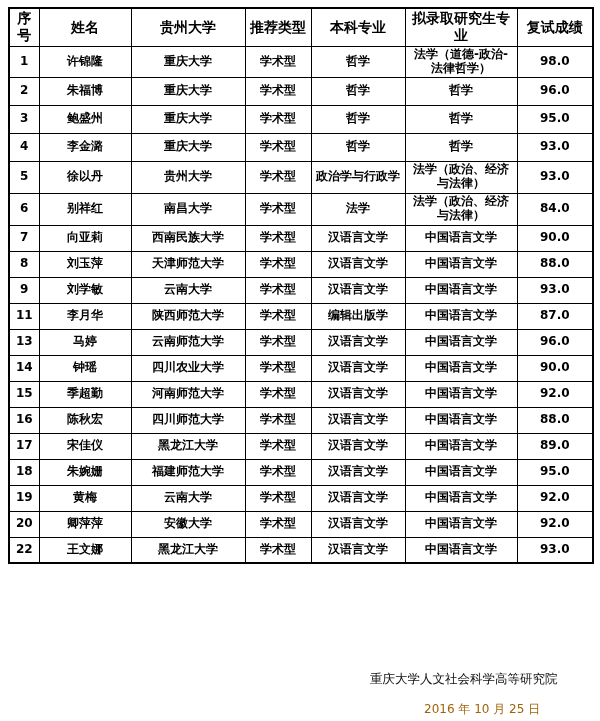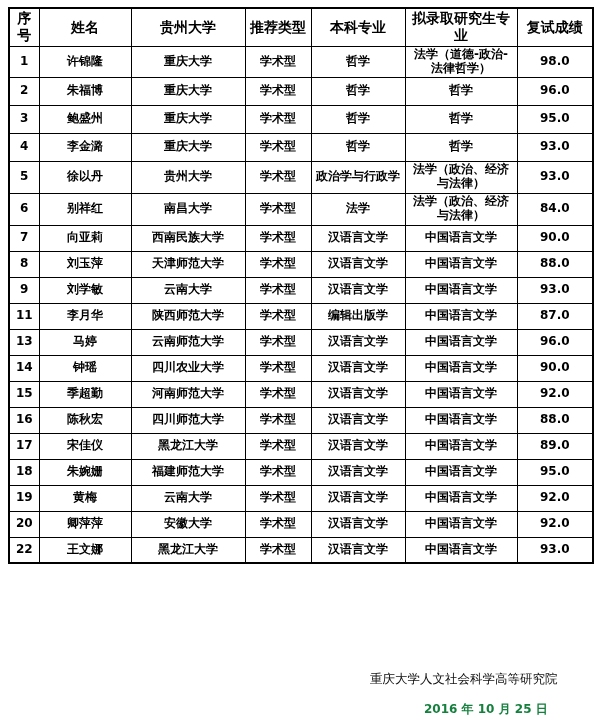--- a/index.html
+++ b/index.html
@@ -65,22 +65,22 @@
     font-weight: normal;
     color: #111;
     white-space: nowrap;
     margin-left: 8px;
   }
   .footer-date {
     position: absolute;
     left: 424px;
     top: 701px;
     font-size: 12px;
-    font-weight: bold;
-    color: #15803d;
+    font-weight: normal;
+    color: #a16207;
     white-space: nowrap;
   }
 </style>
 </head>
 <body>
 
 <table class="admission">
   <colgroup>
     <col class="c-index">
     <col class="c-name">

